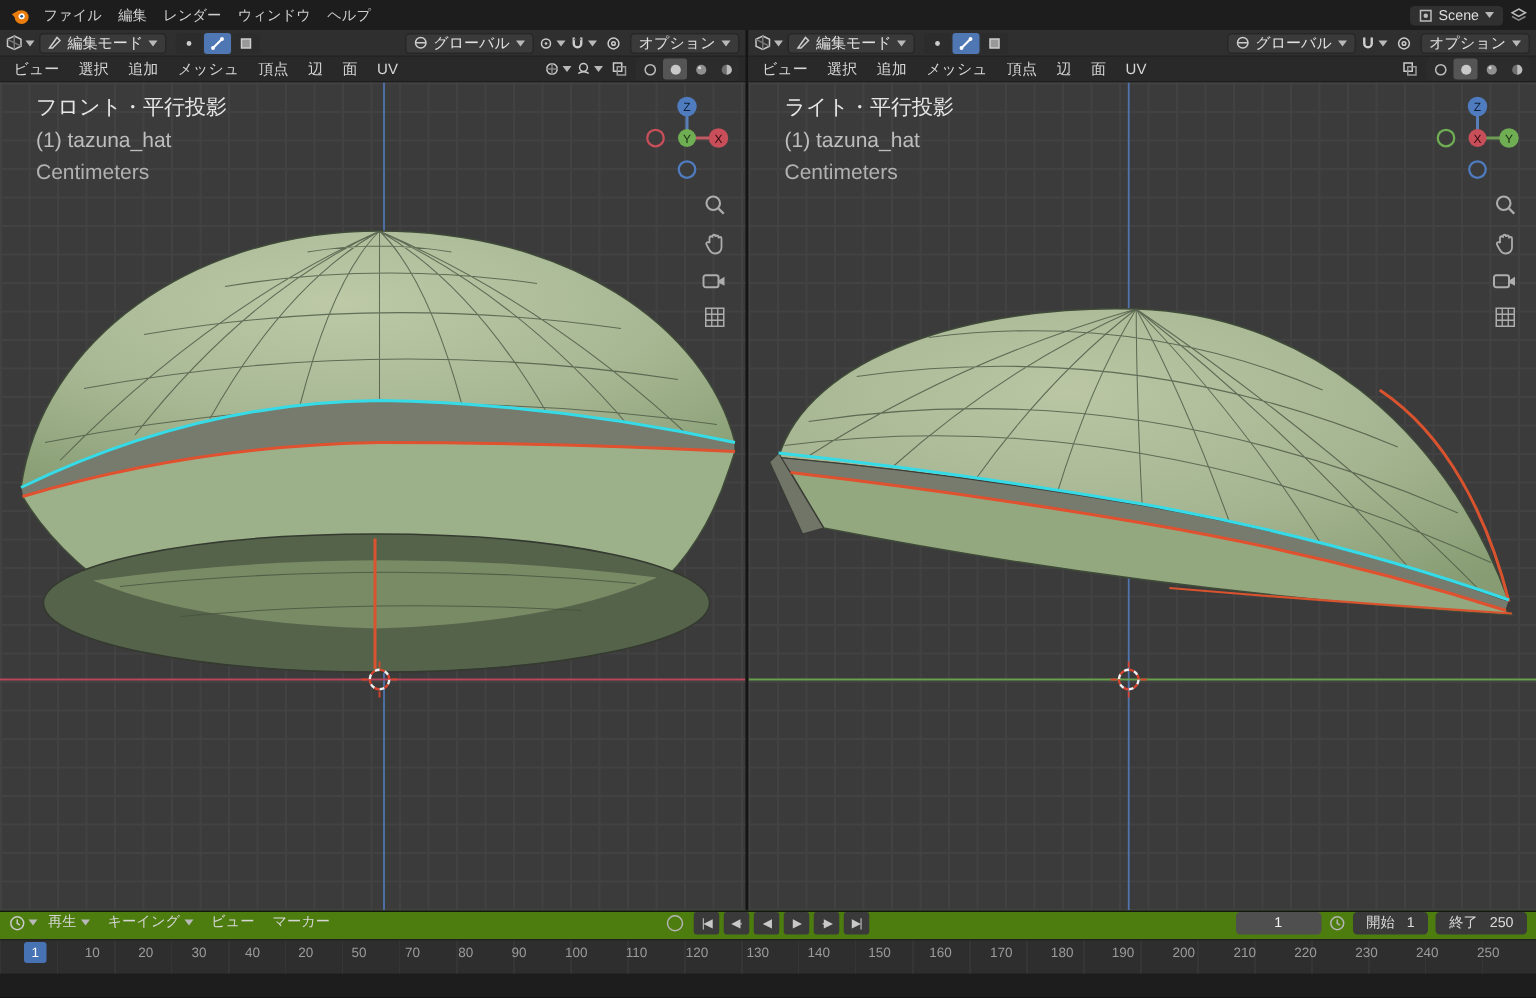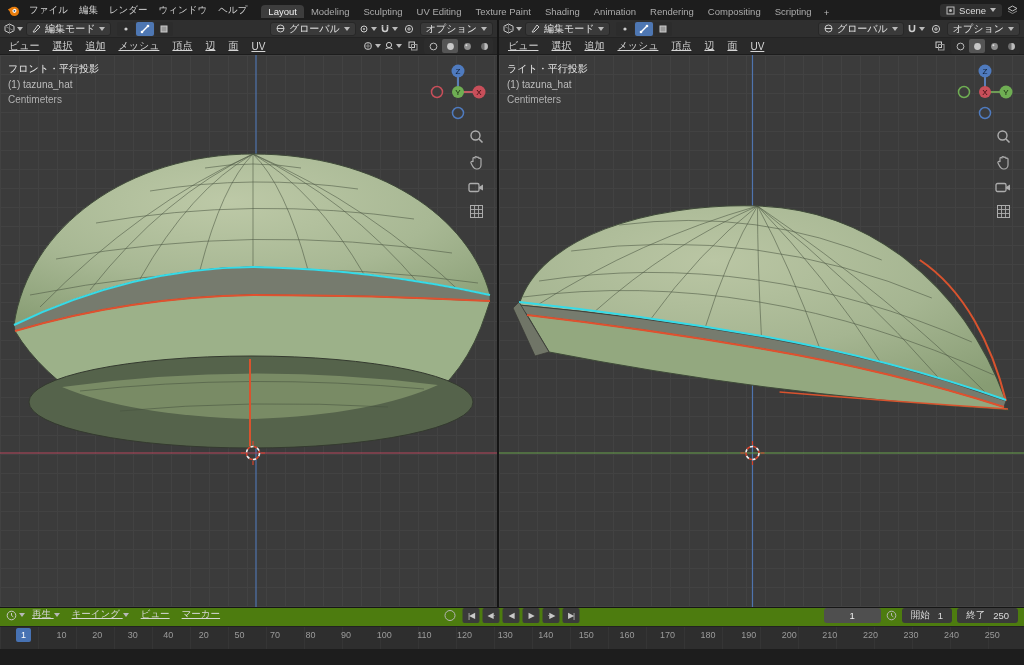--- a/index.html
+++ b/index.html
@@ -24,34 +24,34 @@
   .viewport{display:flex;flex-direction:column;background:#3c3c3c;overflow:hidden;}
   .viewport.left{width:497px;}
   .vp-divider{width:2px;background:#151515;}
   .viewport.right{flex:1;}
 
   .vp-row{display:flex;align-items:center;gap:3px;padding:0 4px;white-space:nowrap;overflow:hidden;}
   .vp-row1{height:18px;background:#2f2f2f;border-bottom:1px solid #232323;}
   .vp-row2{height:17px;background:#292929;border-bottom:1px solid #1d1d1d;}
   .dd{display:inline-flex;align-items:center;gap:4px;background:#3a3a3a;border:1px solid #272727;border-radius:3px;padding:0 5px;height:14px;color:#e0e0e0;}
   .iconbtn{display:inline-flex;align-items:center;justify-content:center;min-width:16px;height:14px;border-radius:2px;color:#c4c4c4;gap:2px;}
-  .menu-item{padding:0 5px;color:#d6d6d6;text-decoration:underline;}
+  .menu-item{padding:0 5px;color:#d6d6d6;}
   .selgrp{display:flex;gap:1px;margin:0 3px;}
   .selbtn{width:18px;height:14px;background:#2c2c2c;border-radius:2px;display:flex;align-items:center;justify-content:center;}
   .selbtn.active{background:#4e77b3;}
   .spacer{flex:1;}
   .shadegrp{display:flex;gap:1px;background:#2c2c2c;border-radius:3px;padding:1px;}
   .shadegrp .iconbtn.active{background:#555;}
 
   .canvas{position:relative;flex:1;background-color:#3b3b3b;
     background-image:linear-gradient(#424242 1px,transparent 1px),linear-gradient(90deg,#424242 1px,transparent 1px);
     background-size:19px 19px;}
   .scene-svg{position:absolute;inset:0;width:100%;height:100%;}
 
-  .overlay-text{position:absolute;top:6px;left:8px;line-height:1.55;font-size:10px;pointer-events:none;}
+  .overlay-text{position:absolute;top:6px;left:24px;line-height:1.55;font-size:14px;pointer-events:none;}
   .overlay-text .l1{color:#e6e6e6;}
   .overlay-text .l2{color:#bdbdbd;}
   .overlay-text .l3{color:#b1b1b1;}
 
   .gizmo{position:absolute;top:6px;right:8px;width:62px;height:62px;}
   .navbtns{position:absolute;top:74px;right:13px;display:flex;flex-direction:column;gap:11px;align-items:center;}
   .navbtns svg{opacity:.8;}
 
   
   .tl-header{height:19px;background:#4d7c0f;display:flex;align-items:flex-start;padding:0 6px;border-top:1px solid #161616;position:relative;font-size:9.5px;gap:2px;}
@@ -82,33 +82,20 @@
       <circle cx="8" cy="8" r="5" fill="#e87d0d"></circle>
         <circle cx="8" cy="7.4" r="2.2" fill="#fff"></circle>
         <circle cx="8" cy="7.4" r="1" fill="#265787"></circle>
         <path d="M1 6 L6 3 L8 5 L3 8 Z" fill="#e87d0d"></path>
     </svg>
     <span class="tb-menu">ファイル</span>
     <span class="tb-menu">編集</span>
     <span class="tb-menu">レンダー</span>
     <span class="tb-menu">ウィンドウ</span>
     <span class="tb-menu">ヘルプ</span>
-    <nav class="tb-tabs">
-      <span class="tb-tab active">Layout</span>
-      <span class="tb-tab">Modeling</span>
-      <span class="tb-tab">Sculpting</span>
-      <span class="tb-tab">UV Editing</span>
-      <span class="tb-tab">Texture Paint</span>
-      <span class="tb-tab">Shading</span>
-      <span class="tb-tab">Animation</span>
-      <span class="tb-tab">Rendering</span>
-      <span class="tb-tab">Compositing</span>
-      <span class="tb-tab">Scripting</span>
-      <span class="tb-plus">+</span>
-    </nav>
     <div class="tb-right">
       <span class="tb-pill">
         <svg width="9" height="9" viewBox="0 0 9 9">
             <rect x="1" y="1" width="7" height="7" fill="none" stroke="#bbb"></rect>
             <circle cx="4.5" cy="4.5" r="1.5" fill="#bbb"></circle>
           </svg>
         <span>Scene</span>
         <span class="caret"></span>
       </span>
       <svg width="11" height="11" viewBox="0 0 11 11">

